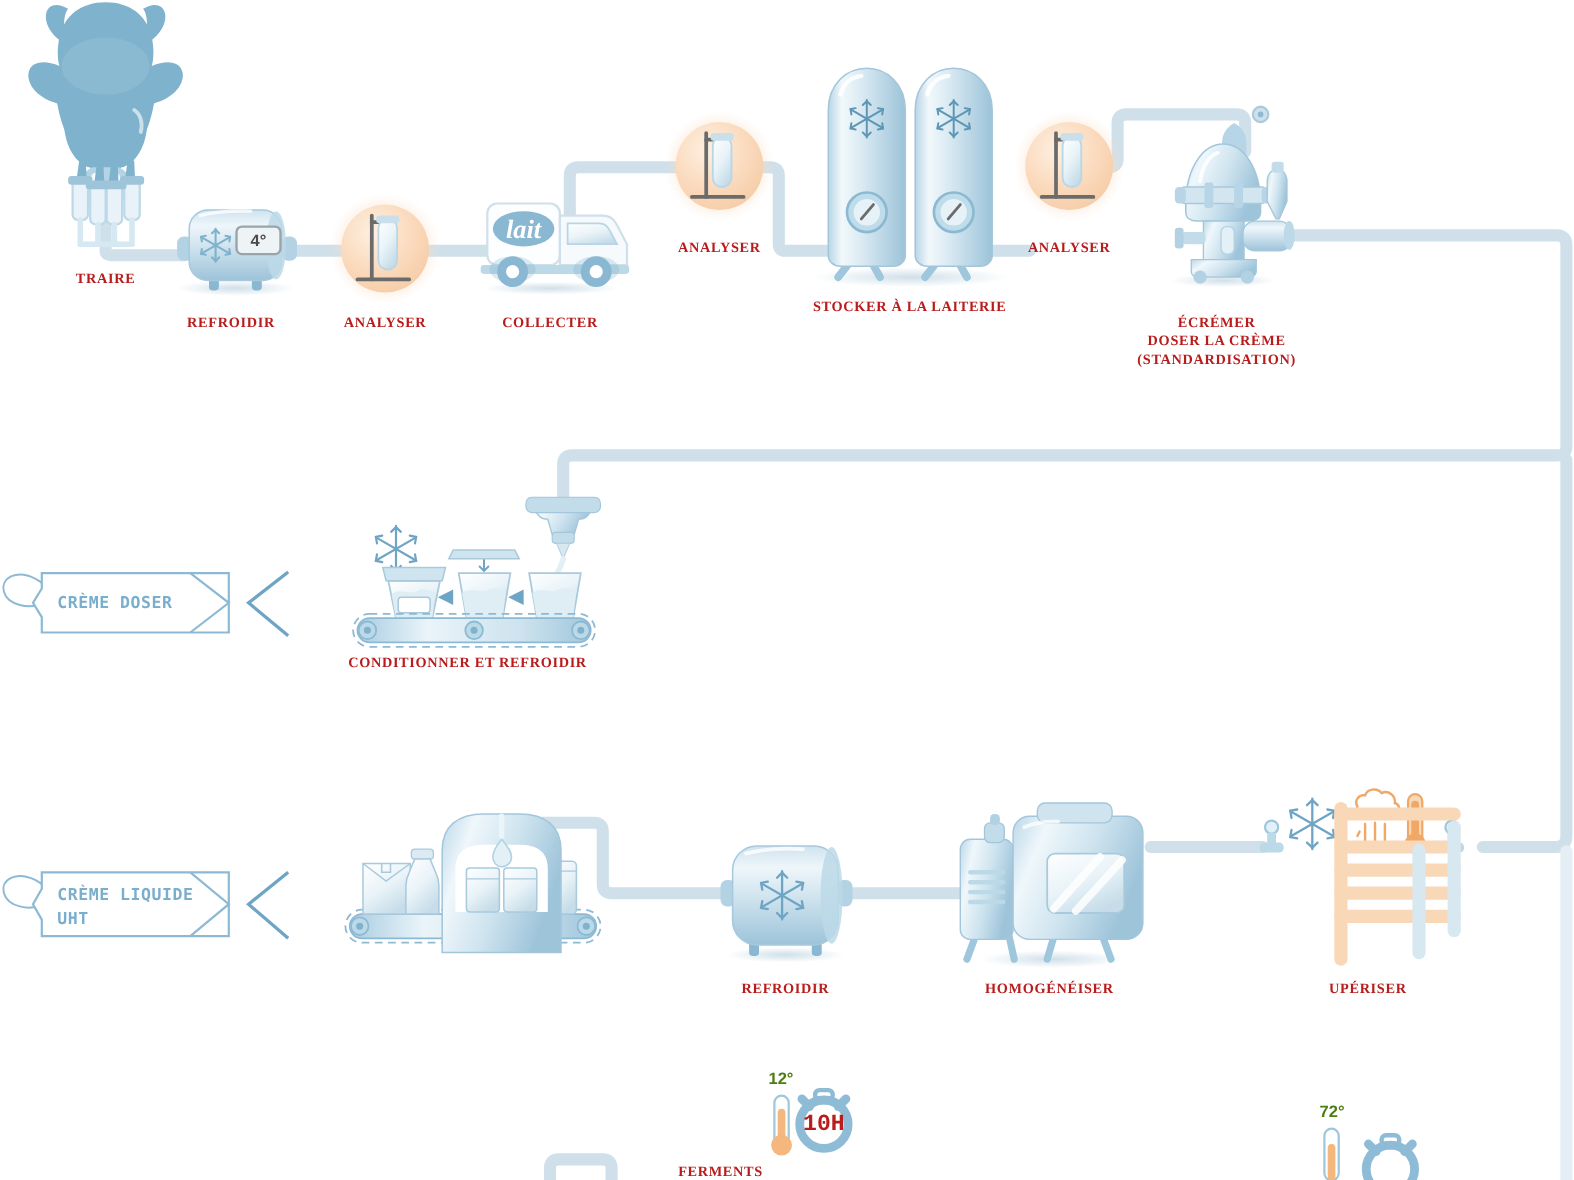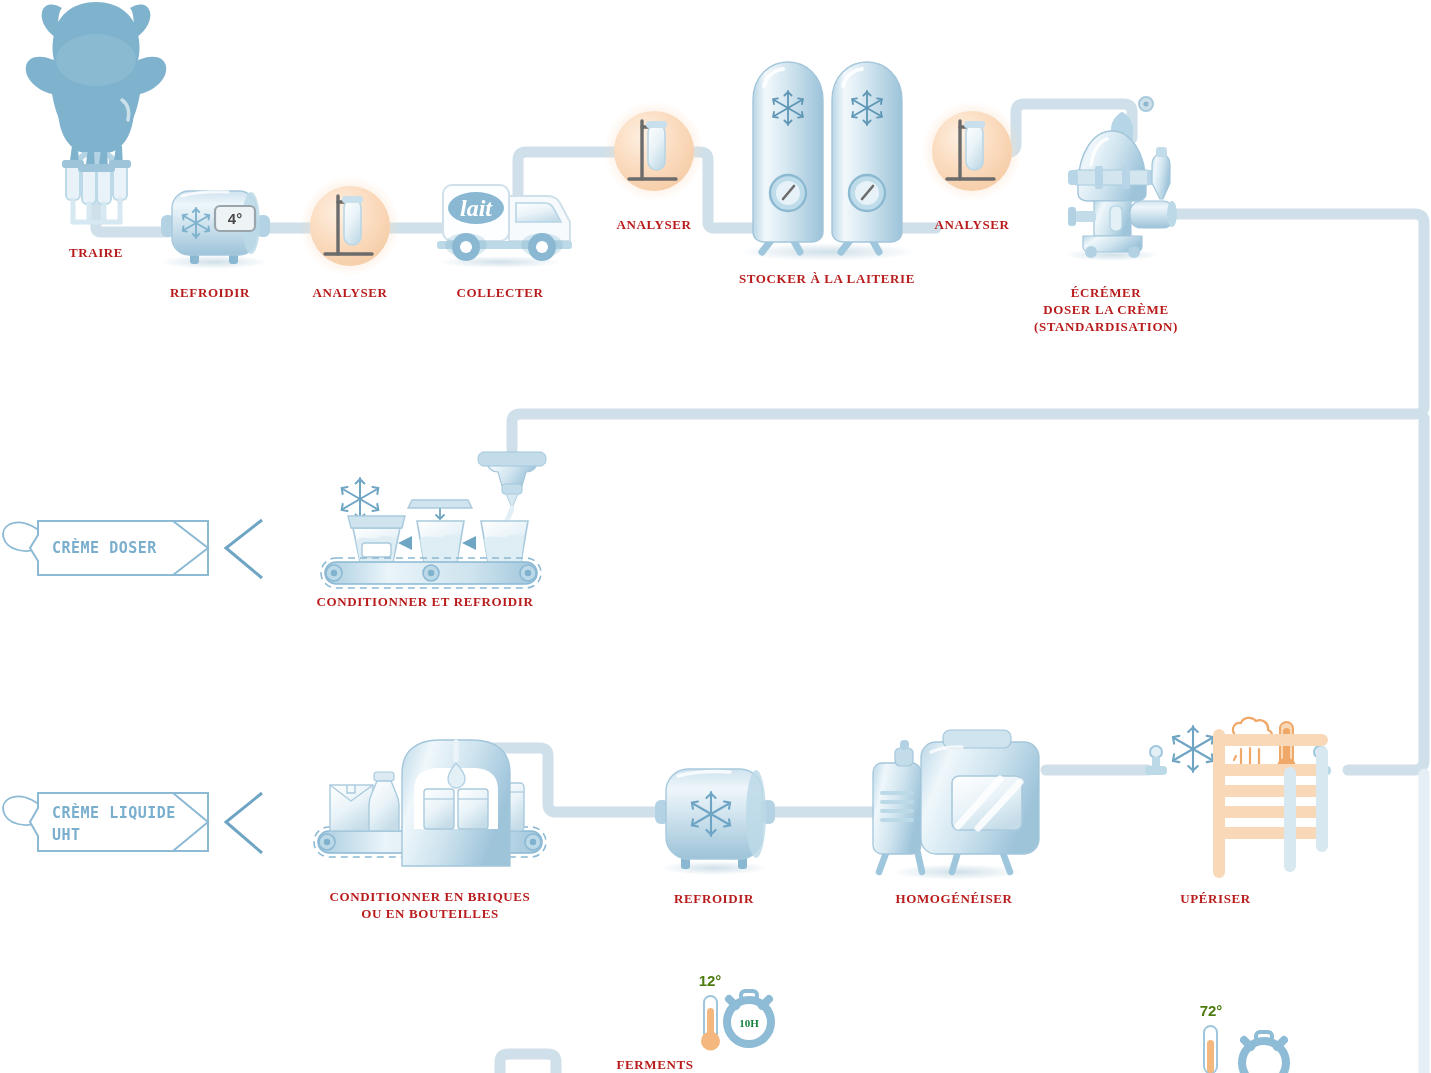--- a/index.html
+++ b/index.html
@@ -32,22 +32,22 @@
     white-space:pre-line;
   }
   .tnum{
     position:absolute;
     font-family:"Liberation Sans","DejaVu Sans",sans-serif;
     font-weight:700;font-size:15px;color:#4d7c0f;
     transform:translateX(-50%);
   }
   .stopnum{
     position:absolute;
-    font-family:Liberation Serif, serif;
-    font-weight:700;font-size:11px;color:#15803d;
+    font-family:Liberation Mono, monospace;
+    font-weight:700;font-size:21px;color:#b91c1c;
     transform:translate(-50%,-50%);
   }
   svg{display:block;}
   .svglayer{position:absolute;left:0;top:0;}
 </style>
 </head>
 <body>
 
 <div id="stage">
 
@@ -562,24 +562,22 @@
   <div class="lbl" style="left:972px;top:216px;">ANALYSER</div>
   <div class="lbl" style="left:1106px;top:284px;text-align:center;">ÉCRÉMER
 DOSER LA CRÈME
 (STANDARDISATION)</div>
 
   <div class="banner-text" style="left:52px;top:538px;">CRÈME DOSER</div>
   <div class="lbl" style="left:425px;top:593px;">CONDITIONNER ET REFROIDIR</div>
 
   <div class="banner-text" style="left:52px;top:803px;">CRÈME LIQUIDE
 UHT</div>
-  <div class="lbl" style="left:430px;top:888px;">CONDITIONNER EN BRIQUES
-OU EN BOUTEILLES</div>
   <div class="lbl" style="left:714px;top:890px;">REFROIDIR</div>
   <div class="lbl" style="left:954px;top:890px;">HOMOGÉNÉISER</div>
-  <div class="lbl" style="left:1208px;top:890px;padding-left:15px;">UPÉRISER</div>
+  <div class="lbl" style="left:1236px;top:890px;padding-left:15px;">UPÉRISER</div>
 
   <div class="tnum" style="left:710px;top:972px;">12°</div>
   <div class="stopnum" style="left:749px;top:1023px;">10H</div>
   <div class="lbl" style="left:655px;top:1056px;">FERMENTS</div>
   <div class="tnum" style="left:1211px;top:1002px;">72°</div>
 
 </div>
 
 </body></html>

